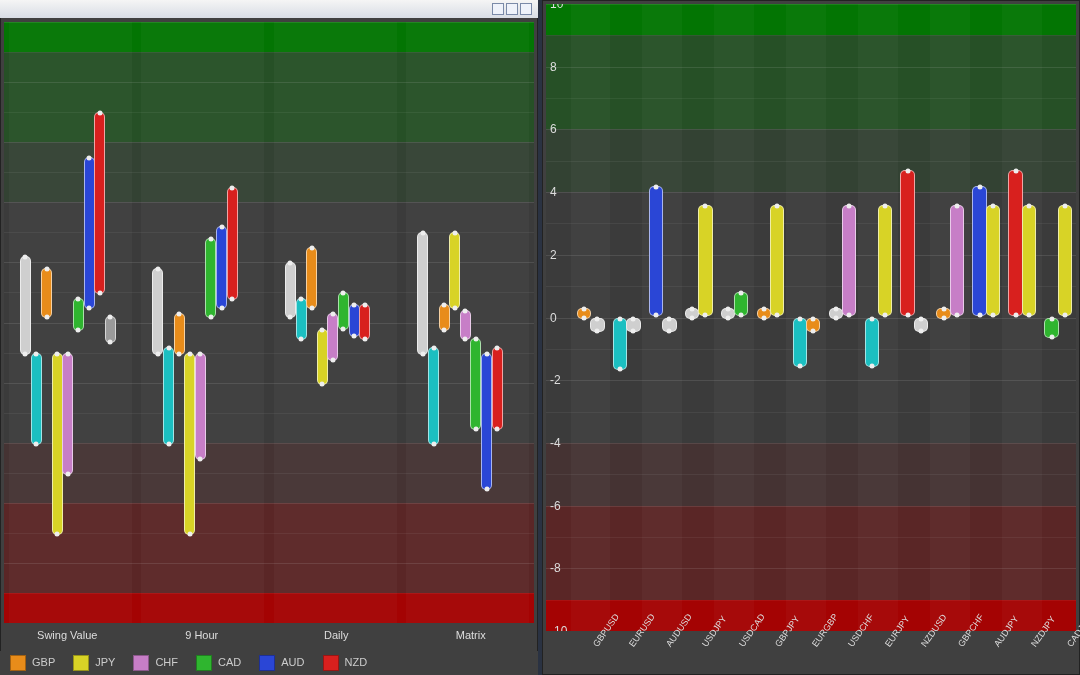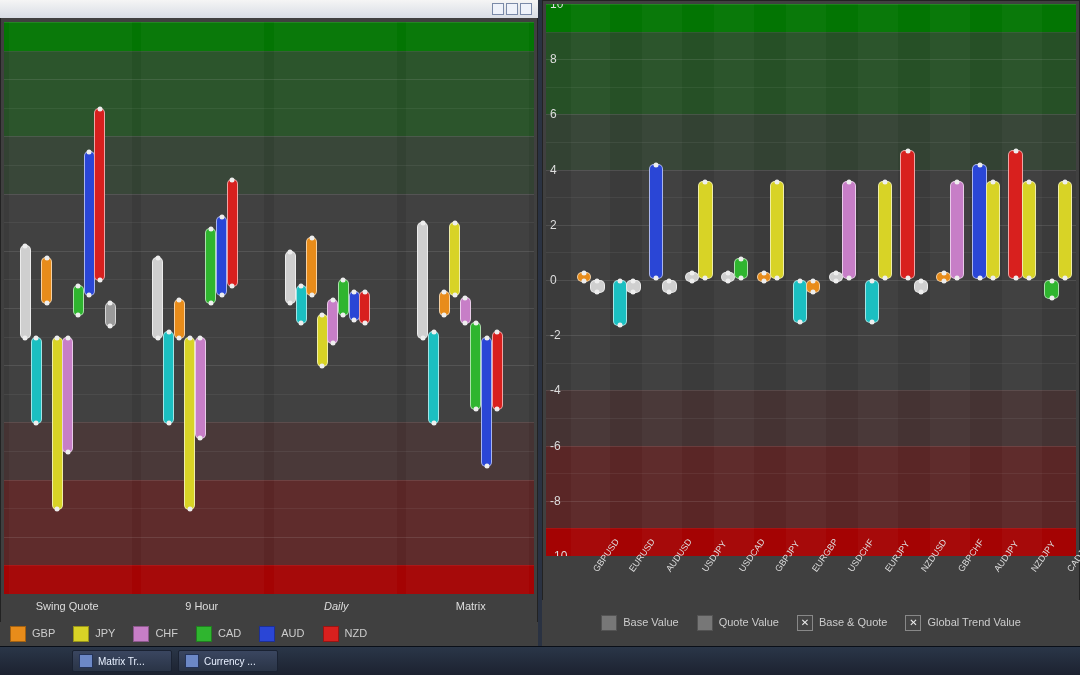--- a/index.html
+++ b/index.html
@@ -218,23 +218,23 @@
               <div class="dot" style="top: 100%;"></div>
             </div>
             <div class="bar" style="left: 92%; width: 1.7%; top: 54%; height: 13.5%; background: rgb(216, 32, 30);">
               <div class="dot" style="top: 0%;"></div>
               <div class="dot" style="top: 100%;"></div>
             </div>
           </div>
       </div>
       <div class="x-axis">
         <div class="x-labels" id="left-xlabels">
-            <div class="x-label" style="left: 12.5%;">Swing Quote</div>
+            <div class="x-label" style="left: 12.5%;">Swing Value</div>
             <div class="x-label" style="left: 37.5%;">9 Hour</div>
-            <div class="x-label" style="left: 62.5%; font-style: italic;">Daily</div>
+            <div class="x-label" style="left: 62.5%;">Daily</div>
             <div class="x-label" style="left: 87.5%;">Matrix</div>
           </div>
         <div class="legend" id="left-legend" style="position:absolute;bottom:0;left:0;right:0;">
             <span><span class="swatch" style="background: rgb(232, 140, 26);"></span><span>GBP</span></span>
             <span><span class="swatch" style="background: rgb(216, 211, 38);"></span><span>JPY</span></span>
             <span><span class="swatch" style="background: rgb(199, 126, 199);"></span><span>CHF</span></span>
             <span><span class="swatch" style="background: rgb(47, 181, 47);"></span><span>CAD</span></span>
             <span><span class="swatch" style="background: rgb(42, 70, 214);"></span><span>AUD</span></span>
             <span><span class="swatch" style="background: rgb(216, 32, 30);"></span><span>NZD</span></span>
           </div>
@@ -431,34 +431,17 @@
             <div class="x-label rot" style="left: 49.7857%; top: 2px; font-size: 9px;">EURGBP</div>
             <div class="x-label rot" style="left: 56.5714%; top: 2px; font-size: 9px;">USDCHF</div>
             <div class="x-label rot" style="left: 63.3571%; top: 2px; font-size: 9px;">EURJPY</div>
             <div class="x-label rot" style="left: 70.1429%; top: 2px; font-size: 9px;">NZDUSD</div>
             <div class="x-label rot" style="left: 76.9286%; top: 2px; font-size: 9px;">GBPCHF</div>
             <div class="x-label rot" style="left: 83.7143%; top: 2px; font-size: 9px;">AUDJPY</div>
             <div class="x-label rot" style="left: 90.5%; top: 2px; font-size: 9px;">NZDJPY</div>
             <div class="x-label rot" style="left: 97.2857%; top: 2px; font-size: 9px;">CADJPY</div>
           </div>
       </div>
-      <div class="legend2" id="right-legend">
-          <span><span class="swatch" style="background: rgb(119, 119, 119);"></span><span>Base Value</span></span>
-          <span><span class="swatch" style="background: rgb(119, 119, 119);"></span><span>Quote Value</span></span>
-          <span><span class="chk">✕</span><span>Base &amp; Quote</span></span>
-          <span><span class="chk">✕</span><span>Global Trend Value</span></span>
-        </div>
     </div>
 
   </div>
 
-  <div class="taskbar" id="taskbar">
-      <div style="width: 60px;"></div>
-      <div class="taskbtn">
-        <span class="ticon"></span>
-        <span>Matrix Tr...</span>
-      </div>
-      <div class="taskbtn">
-        <span class="ticon"></span>
-        <span>Currency ...</span>
-      </div>
-    </div>
 </div>
 
 </body></html>

